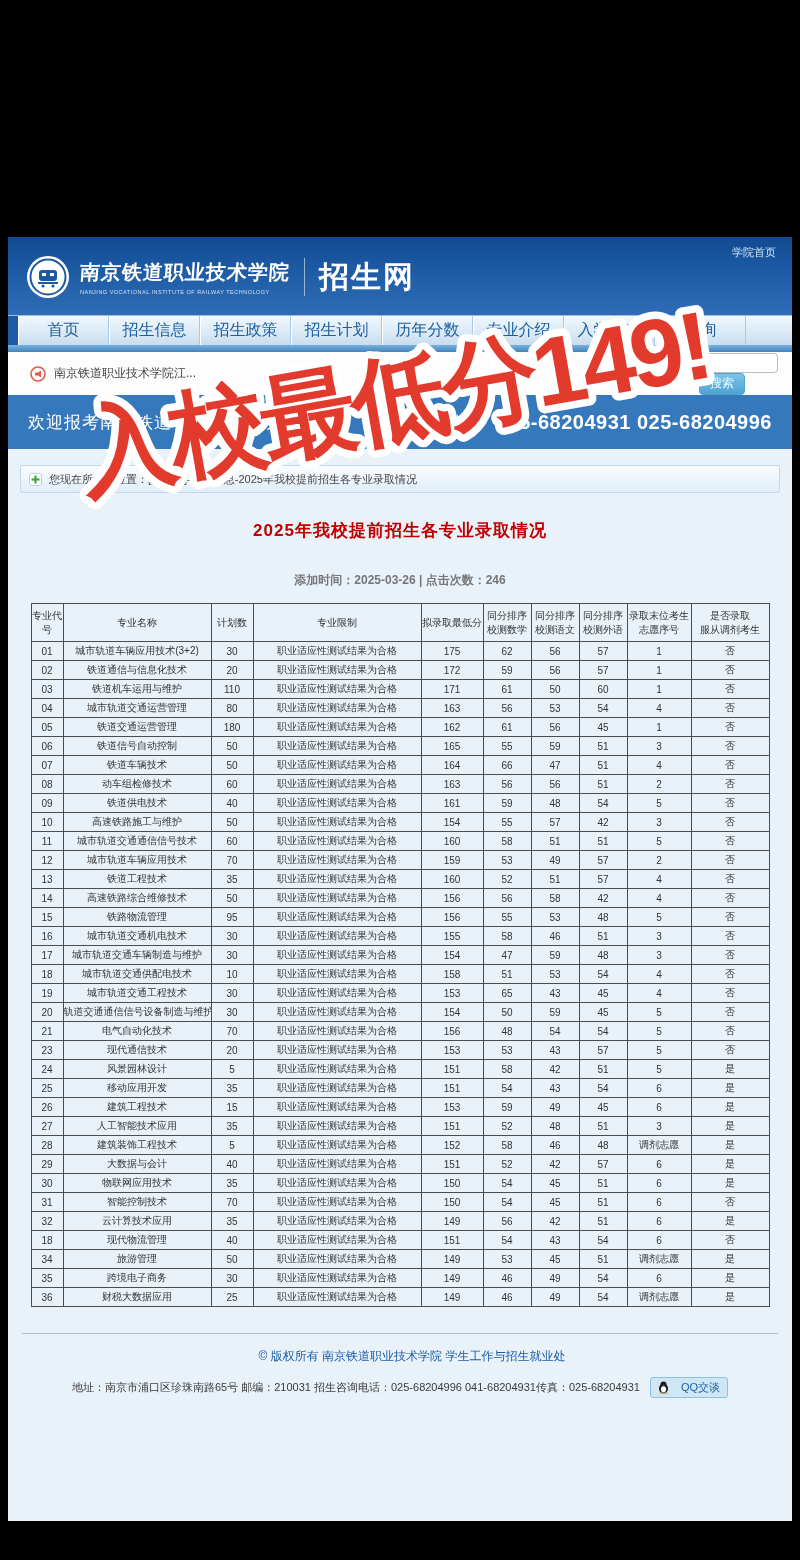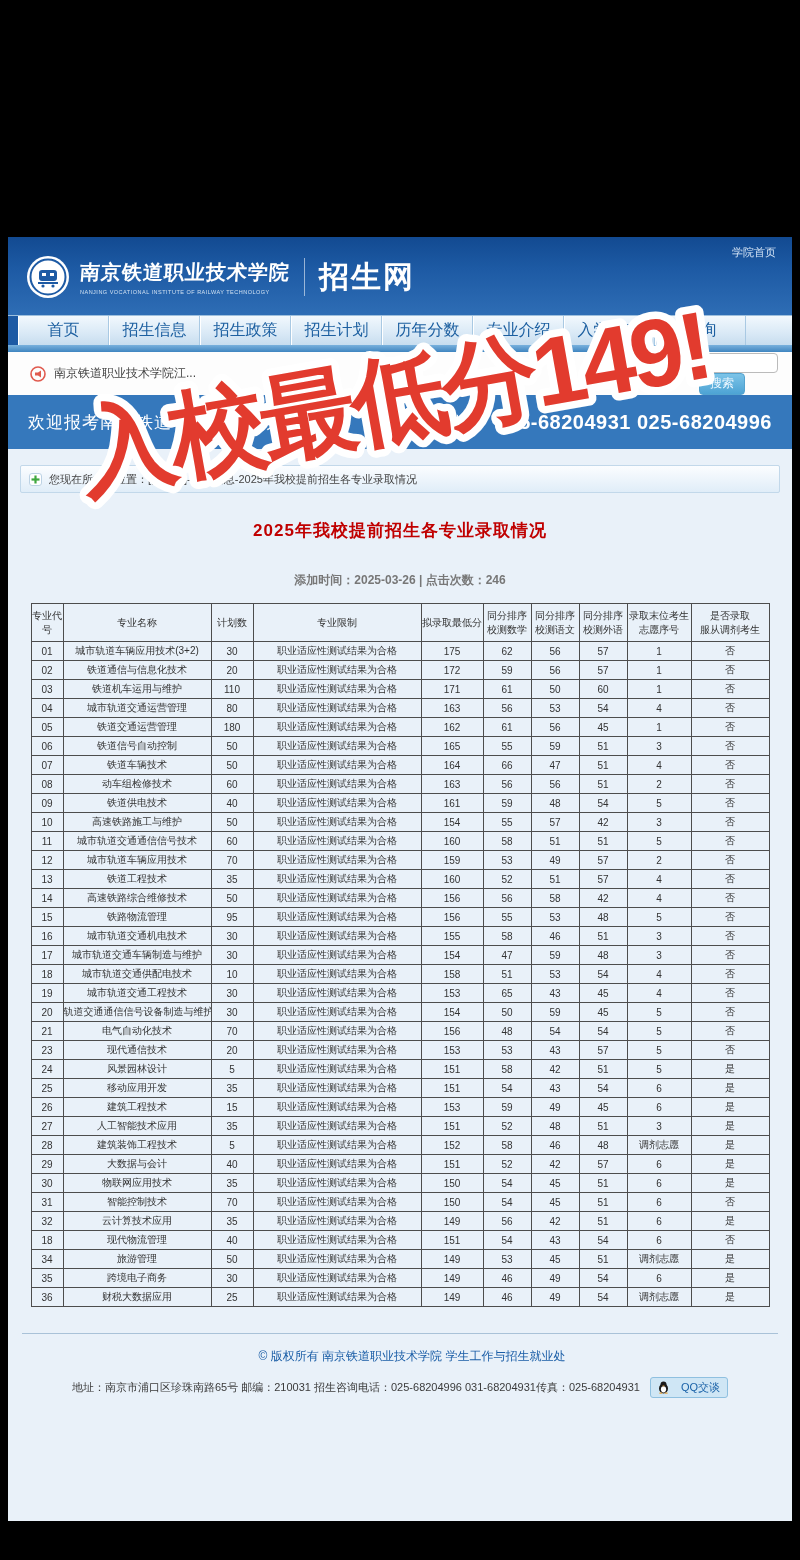--- a/index.html
+++ b/index.html
@@ -678,21 +678,21 @@
           <td>54</td>
           <td>调剂志愿</td>
           <td>是</td>
         </tr>
       </tbody>
   </table>
 
   <div class="footer-divider"></div>
   <div class="footer-copyright">© 版权所有 南京铁道职业技术学院  学生工作与招生就业处</div>
   <div class="footer-address">
-    <span>地址：南京市浦口区珍珠南路65号 邮编：210031 招生咨询电话：025-68204996  031-68204931传真：025-68204931</span>
+    <span>地址：南京市浦口区珍珠南路65号 邮编：210031 招生咨询电话：025-68204996  041-68204931传真：025-68204931</span>
     <span class="qq-btn">
       <svg class="qq-icon" viewBox="0 0 11 13">
         <ellipse cx="5.5" cy="7.5" rx="4.5" ry="5" fill="#1b1b1b"></ellipse>
         <circle cx="5.5" cy="3.5" r="3" fill="#1b1b1b"></circle>
         <ellipse cx="5.5" cy="8.3" rx="2.6" ry="3.1" fill="#fff"></ellipse>
         <ellipse cx="4.4" cy="3.2" r="0.7" fill="#fff"></ellipse>
         <ellipse cx="6.6" cy="3.2" r="0.7" fill="#fff"></ellipse>
         <path d="M4.3 4.6 h2.4 l-1.2 1.2 z" fill="#e8a33d"></path>
         <rect x="1.2" y="11.4" width="3.2" height="1.3" rx="0.6" fill="#e8a33d"></rect>
         <rect x="6.6" y="11.4" width="3.2" height="1.3" rx="0.6" fill="#e8a33d"></rect>

